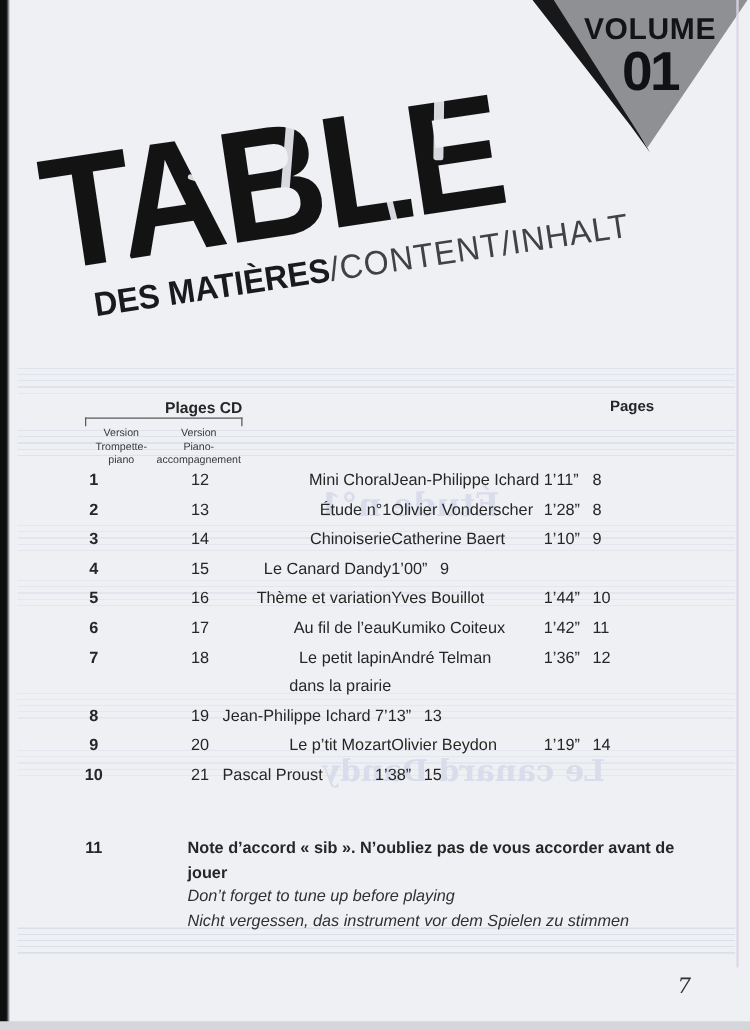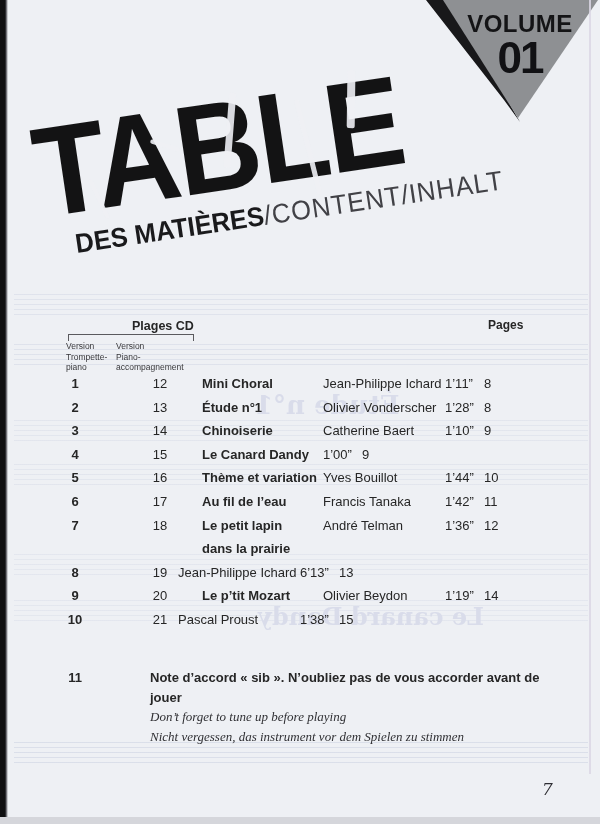--- a/index.html
+++ b/index.html
@@ -34,40 +34,40 @@
   .streak{position:absolute;background:#eef0f4;opacity:.9;border-radius:2px;}
   .subtitle{margin-top:10px;margin-left:30px;font-size:27px;white-space:nowrap;
     transform:scaleX(.95);transform-origin:0 0;}
   .subtitle .bold{font-weight:bold;color:#1a1a1c;letter-spacing:0;}
   .subtitle .light{font-weight:normal;color:#414146;letter-spacing:1px;}
   
   .h-plages{position:absolute;left:104px;top:319px;font-size:12.5px;font-weight:bold;margin-left:28px;}
   .h-pages{position:absolute;left:488px;top:318px;font-size:12px;font-weight:bold;}
   .bracket{position:absolute;left:68px;top:334px;width:124px;height:6px;
     border:1.2px solid #5a5a5e;border-bottom:none;}
-  .h-col{position:absolute;top:341px;text-align:left;font-size:8.5px;line-height:1.25;
+  .h-col{position:absolute;top:341px;text-align:center;font-size:8.5px;line-height:1.25;
     color:#38383c;white-space:pre-line;}
   .h-col.v1{left:66px;width:62px;}
   .h-col.v2{left:116px;width:86px;}
   
   .toc{position:absolute;left:0;top:372px;width:600px;}
   .toc-row{display:flex;align-items:baseline;font-size:13px;}
   .toc-row span{line-height:23.6px;}
   .c1{width:36px;margin-left:57px;text-align:center;font-weight:bold;}
   .c2{width:36px;margin-left:49px;text-align:center;}
-  .c3{width:121px;margin-left:24px;font-weight:bold;white-space:pre-line;}
+  .c3{width:121px;margin-left:14px;font-weight:normal;white-space:pre-line;text-align:right;}
   .c4{width:122px;}
   .c5{width:39px;}
   .c6{width:40px;}
   
   .note{position:absolute;left:0;top:668px;width:600px;display:flex;align-items:baseline;}
   .note-num{width:36px;margin-left:57px;text-align:center;font-weight:bold;font-size:13px;line-height:19.5px;}
   .note-body{margin-left:57px;font-size:13px;line-height:19.5px;max-width:400px;}
   .note-fr{font-weight:bold;}
-  .note-it{font-style:italic;color:#303034;font-family:Liberation Serif, serif;}
+  .note-it{font-style:italic;color:#303034;}
   
   .pagenum{position:absolute;left:542px;top:779px;font-size:17px;font-style:italic;
     font-family:"DejaVu Serif",serif;color:#2e2e33;}
 </style>
 </head>
 <body>
 
 <div class="page">
 
   <div class="staff" style="top:294px;opacity:.42;"></div>
@@ -153,40 +153,40 @@
       <span class="c3">Thème et variation</span>
       <span class="c4">Yves Bouillot</span>
       <span class="c5">1’44”</span>
       <span class="c6">10</span>
     </div>
 
     <div class="toc-row">
       <span class="c1">6</span>
       <span class="c2">17</span>
       <span class="c3">Au fil de l’eau</span>
-      <span class="c4">Francis Tanaka</span>
+      <span class="c4">Kumiko Coiteux</span>
       <span class="c5">1’42”</span>
       <span class="c6">11</span>
     </div>
 
     <div class="toc-row">
       <span class="c1">7</span>
       <span class="c2">18</span>
       <span class="c3">Le petit lapin
 dans la prairie</span>
       <span class="c4">André Telman</span>
       <span class="c5">1’36”</span>
       <span class="c6">12</span>
     </div>
 
     <div class="toc-row">
       <span class="c1">8</span>
       <span class="c2">19</span>
       <span class="c4">Jean-Philippe Ichard</span>
-      <span class="c5">6’13”</span>
+      <span class="c5">7’13”</span>
       <span class="c6">13</span>
     </div>
 
     <div class="toc-row">
       <span class="c1">9</span>
       <span class="c2">20</span>
       <span class="c3">Le p’tit Mozart</span>
       <span class="c4">Olivier Beydon</span>
       <span class="c5">1’19”</span>
       <span class="c6">14</span>

